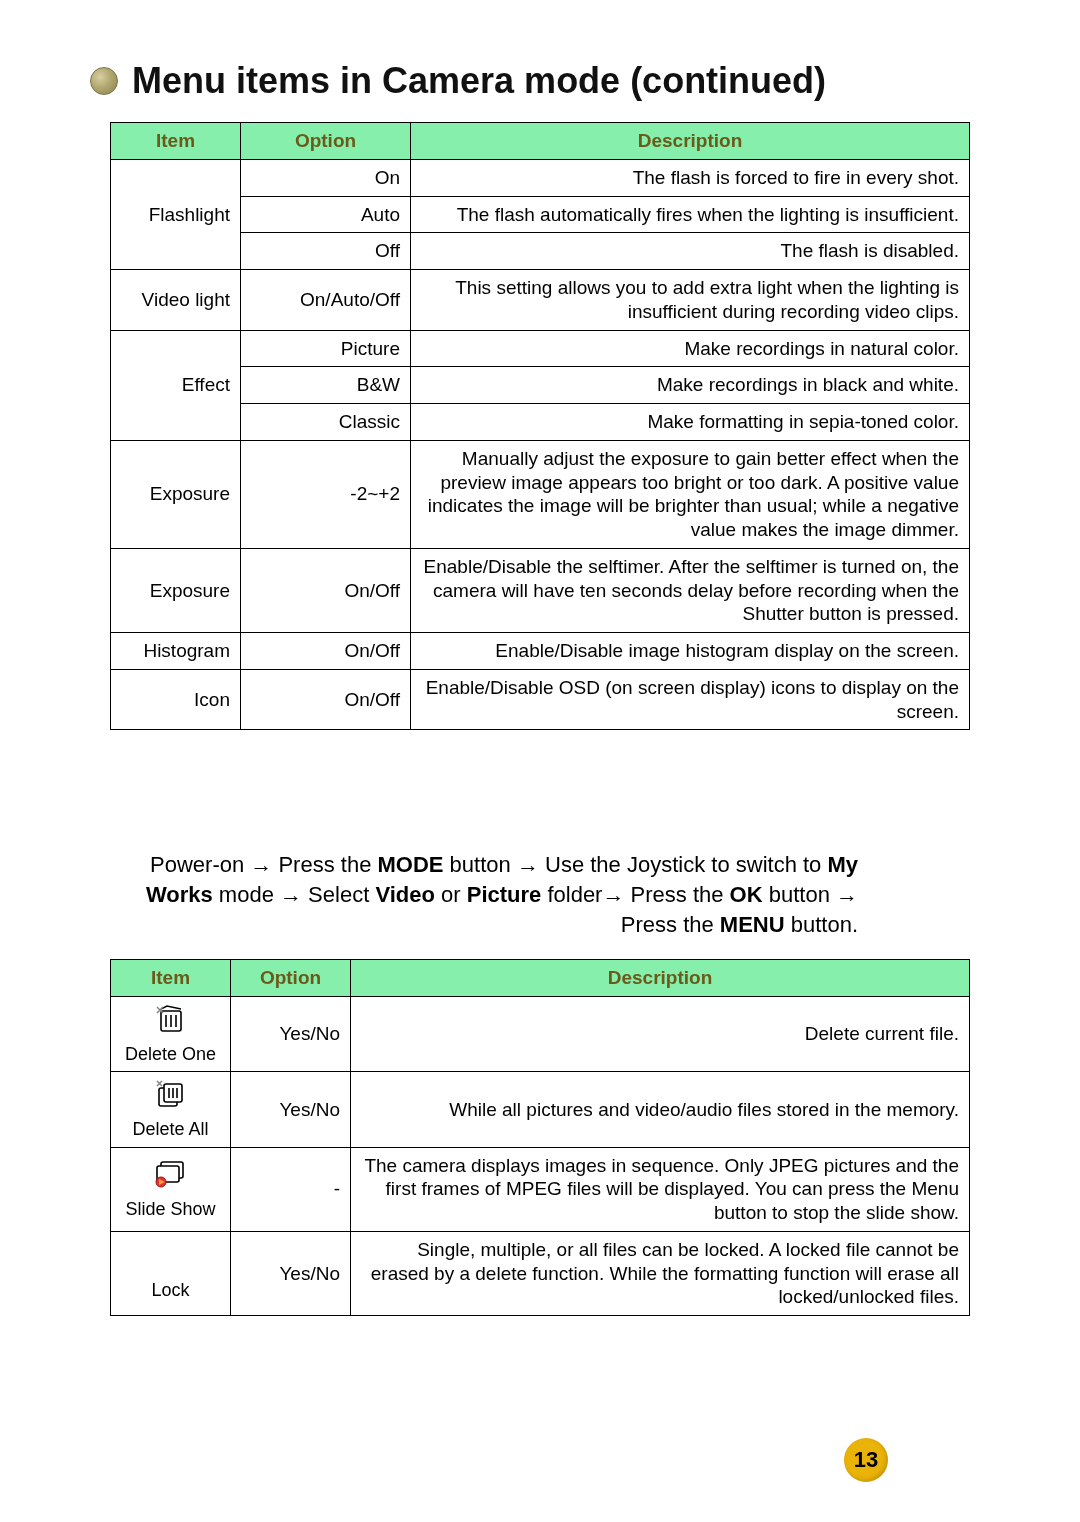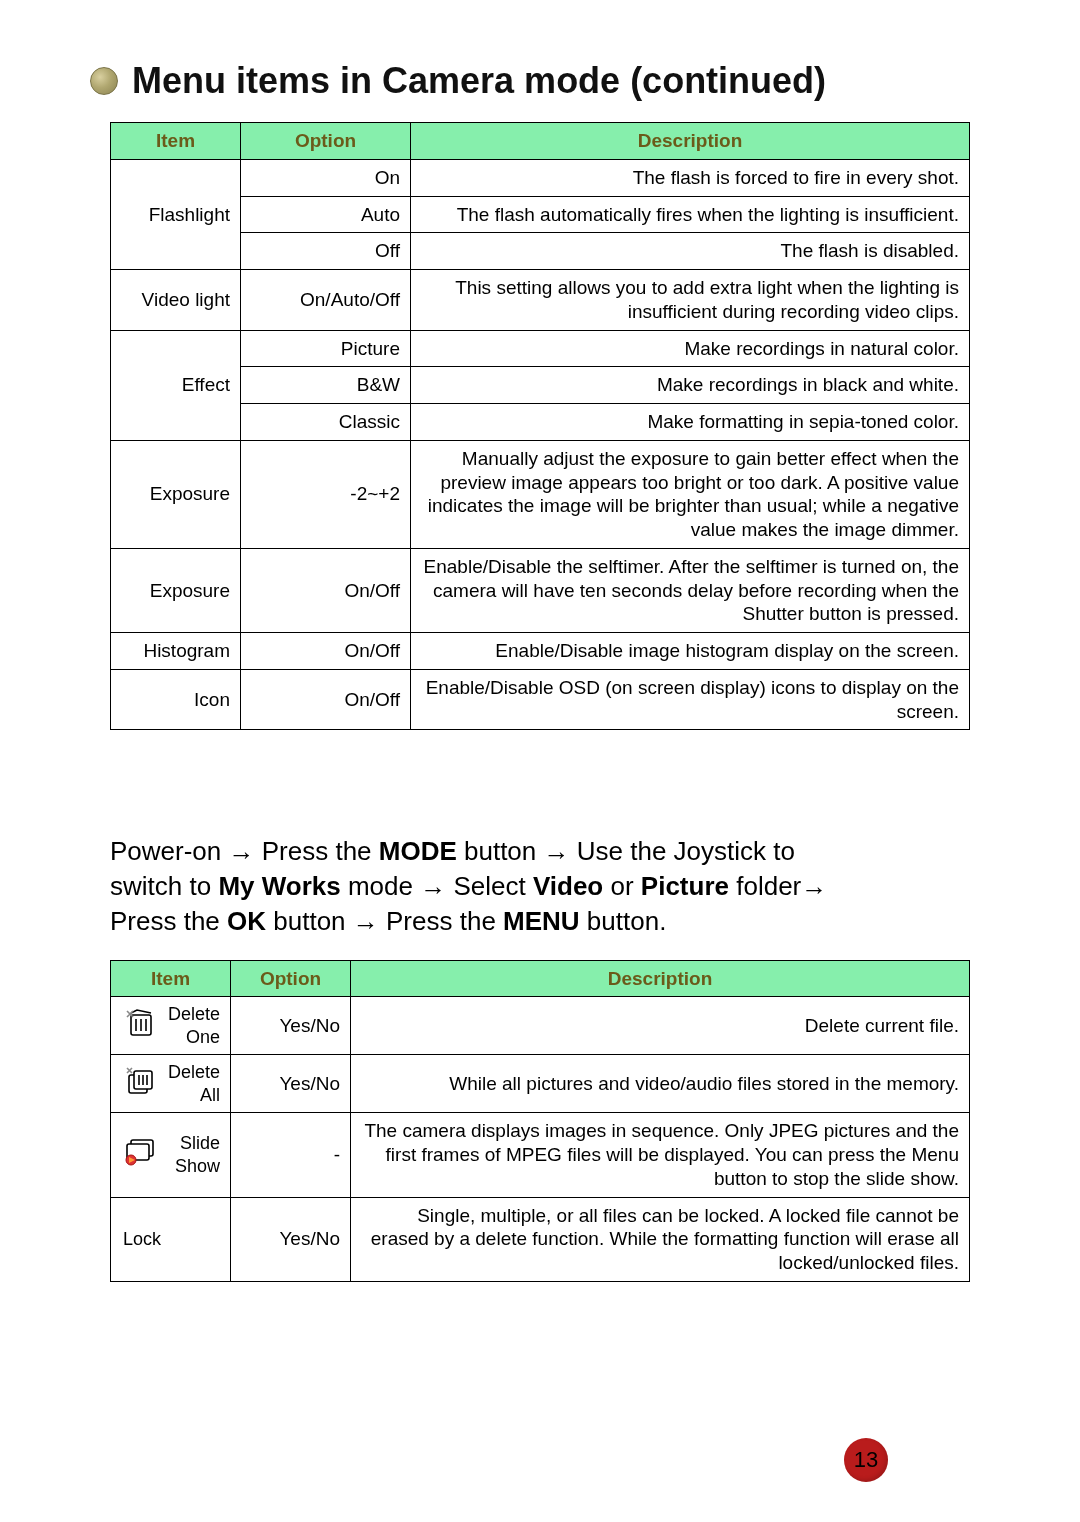--- a/index.html
+++ b/index.html
@@ -61,48 +61,50 @@
   table.menu td.opt-cell {
     text-align: right;
   }
   .col-item  { width: 130px; }
   .col-opt   { width: 170px; }
   .col-desc  { width: auto; }
   .col-item2 { width: 120px; }
   .col-opt2  { width: 120px; }
 
   .instr {
-    margin: 14px 0 20px 20px;
-    font-size: 26px;
+    margin: 30px 0 20px 20px;
+    font-size: 22px;
     line-height: 1.35;
     max-width: 860px;
+    text-align: right;
   }
   .instr b { font-weight: bold; }
   .footnote {
     margin: 16px 0 0 20px;
     font-size: 21px;
   }
   .page-num {
     position: absolute;
     right: 60px;
     bottom: 40px;
     width: 44px;
     height: 44px;
     border-radius: 50%;
-    background: #b91c1c;
+    background: #eab308;
     display: flex;
     align-items: center;
     justify-content: center;
-    font-weight: normal;
+    font-weight: bold;
     font-size: 22px;
     color: #000;
     box-shadow: inset -2px -2px 4px rgba(0,0,0,0.15);
   }
   .icon-box {
     display: flex;
+    flex-direction: column;
     align-items: center;
     gap: 2px;
   }
   .icon-box svg { width: 40px; height: 32px; }
   .icon-box .lbl { font-size: 18px; }
 
   .spacer-large { height: 90px; }
 </style>
 </head>
 <body>

